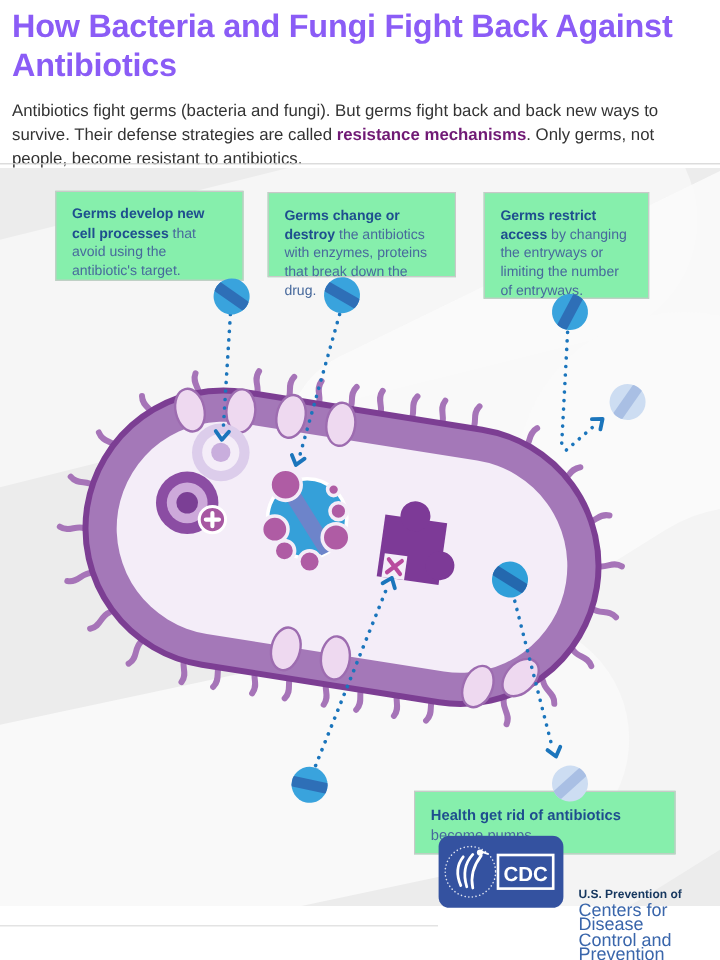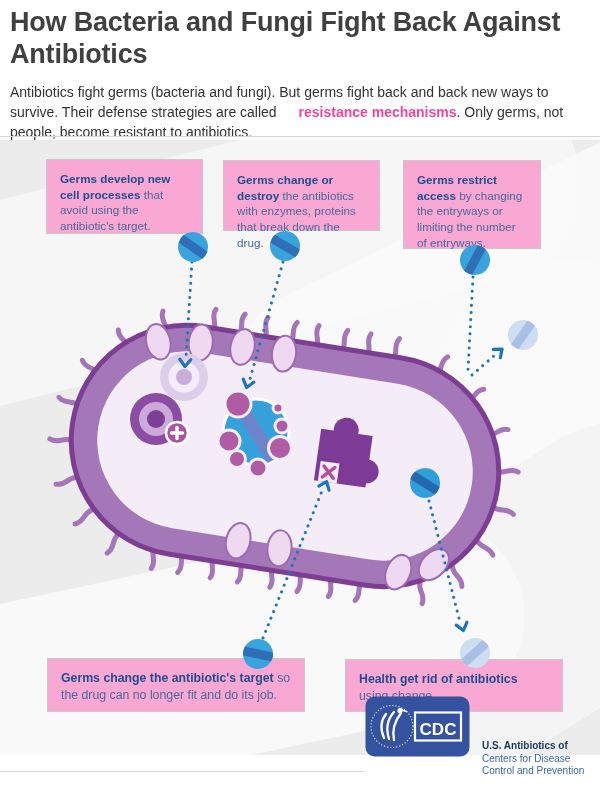--- a/index.html
+++ b/index.html
@@ -3,62 +3,62 @@
 <meta charset="utf-8">
 <style>
   html,body{margin:0;padding:0;}
   body{width:600px;height:800px;position:relative;background:#ffffff;
        font-family:"Liberation Sans", sans-serif;overflow:hidden;}
   .page{position:absolute;inset:0;width:600px;height:800px;overflow:hidden;}
 
   
   .header{position:absolute;left:10px;top:6px;width:582px;z-index:1;}
   .header h1{margin:0;font-size:27px;line-height:1.2;font-weight:bold;
-             color:#404040;letter-spacing:-0.2px;}
+             color:#8b5cf6;letter-spacing:-0.2px;}
   .header p{margin:11px 0 0 0;font-size:14px;line-height:1.43;color:#333333;max-width:578px;}
-  .header p strong{color:#ec4899;margin-left:18px;}
+  .header p strong{color:#701a75;}
   .top-rule{position:absolute;left:0;top:136px;width:600px;height:1px;background:#d4d4d4;z-index:1;}
 
   
   .canvas{position:absolute;left:0;top:140px;width:600px;height:618px;background:#ececec;
           overflow:hidden;z-index:0;}
   .swirl{position:absolute;background:#ffffff;}
   .sw1{width:820px;height:200px;left:-230px;top:18px;border-radius:100px;
        transform:rotate(-14deg);background:#f6f6f6;}
   .sw2{width:520px;height:160px;left:220px;top:70px;border-radius:85px;
        transform:rotate(-26deg);background:#fbfbfb;opacity:.9;}
   .sw3{width:720px;height:200px;left:-190px;top:430px;border-radius:100px;
        transform:rotate(-12deg);background:#f9f9f9;}
   .sw4{width:430px;height:250px;left:330px;top:330px;border-radius:130px;
        transform:rotate(-32deg);background:#f4f4f4;}
   .sw5{width:280px;height:280px;left:430px;top:120px;border-radius:50%;background:#fafafa;}
 
   
-  .callout{position:absolute;box-sizing:border-box;background:#f9a8d4;border:1px solid #c9c9c9;
+  .callout{position:absolute;box-sizing:border-box;background:#86efac;border:1px solid #c9c9c9;
            padding:11px 13px;z-index:1;}
   .callout p{margin:0;font-size:11.7px;line-height:1.34;}
   .callout strong{color:#1e4e8e;}
   .callout span{color:#47699c;}
   .c1{left:46px;top:159px;width:157px;height:75px;}
   .c2{left:223px;top:160px;width:157px;height:71px;}
   .c3{left:403px;top:160px;width:138px;height:89px;}
   .c4{left:47px;top:658px;width:258px;height:54px;}
   .c5{left:345px;top:659px;width:218px;height:53px;}
   .c4 p,.c5 p{font-size:12.3px;line-height:1.36;}
 
   
   .illus{position:absolute;left:0;top:0;width:600px;height:800px;z-index:2;pointer-events:none;}
 
   
   .footer{position:absolute;left:0;top:755px;width:600px;height:45px;background:#ffffff;z-index:1;}
   .footer-rule{position:absolute;left:0;top:771px;width:365px;height:1px;background:#dcdcdc;z-index:3;}
   .logo{position:absolute;left:365px;top:696px;width:105px;height:61px;z-index:4;}
   .agency{position:absolute;left:482px;top:740px;z-index:4;line-height:12.6px;}
   .agency .b{font-size:10px;font-weight:bold;color:#16375f;}
-  .agency .r{font-size:10px;color:#3a66ab;}
+  .agency .r{font-size:15px;color:#3a66ab;}
 </style>
 </head>
 <body>
 
 <div class="page">
 
   <div class="header">
     <h1>How Bacteria and Fungi Fight Back Against Antibiotics</h1>
     <p><span>Antibiotics fight germs (bacteria and fungi). But germs fight back and back new ways to survive. Their defense strategies are called </span><strong>resistance mechanisms</strong><span>. Only germs, not people, become resistant to antibiotics.</span></p>
   </div>
@@ -74,25 +74,22 @@
 
   <div class="callout c1">
     <p><strong>Germs develop new cell processes</strong> <span>that avoid using the antibiotic's target.</span></p>
   </div>
   <div class="callout c2">
     <p><strong>Germs change or destroy</strong> <span>the antibiotics with enzymes, proteins that break down the drug.</span></p>
   </div>
   <div class="callout c3">
     <p><strong>Germs restrict access</strong> <span>by changing the entryways or limiting the number of entryways.</span></p>
   </div>
-  <div class="callout c4">
-    <p><strong>Germs change the antibiotic's target</strong> <span>so the drug can no longer fit and do its job.</span></p>
-  </div>
   <div class="callout c5">
-    <p><strong>Health get rid of antibiotics</strong> <span>using change.</span></p>
+    <p><strong>Health get rid of antibiotics</strong> <span>become pumps.</span></p>
   </div>
 
   <svg class="illus" viewBox="0 0 600 800">
     <defs>
       <path id="pilus" d="M0 0 C 3 -8 -4 -13 1 -21" fill="none" stroke="#a674b8" stroke-width="5" stroke-linecap="round"></path>
       <clipPath id="pc">
           <circle r="15"></circle>
         </clipPath>
       <clipPath id="bc">
           <circle cx="256" cy="432" r="33"></circle>
@@ -246,18 +243,18 @@
         <path d="M37 14 l4.5 1.5" stroke="#ffffff" stroke-width="1.6" stroke-linecap="round"></path>
       </g>
       <g>
         <rect x="50" y="16.5" width="46" height="28" fill="none" stroke="#ffffff" stroke-width="2.2"></rect>
         <text x="73" y="38.5" text-anchor="middle" font-family="Liberation Sans, sans-serif" font-size="17" font-weight="bold" fill="#ffffff">CDC</text>
       </g>
     </svg>
   </div>
 
   <div class="agency">
-    <div class="b">U.S. Antibiotics of</div>
+    <div class="b">U.S. Prevention of</div>
     <div class="r">Centers for Disease</div>
     <div class="r">Control and Prevention</div>
   </div>
 
 </div>
 
 </body></html>

